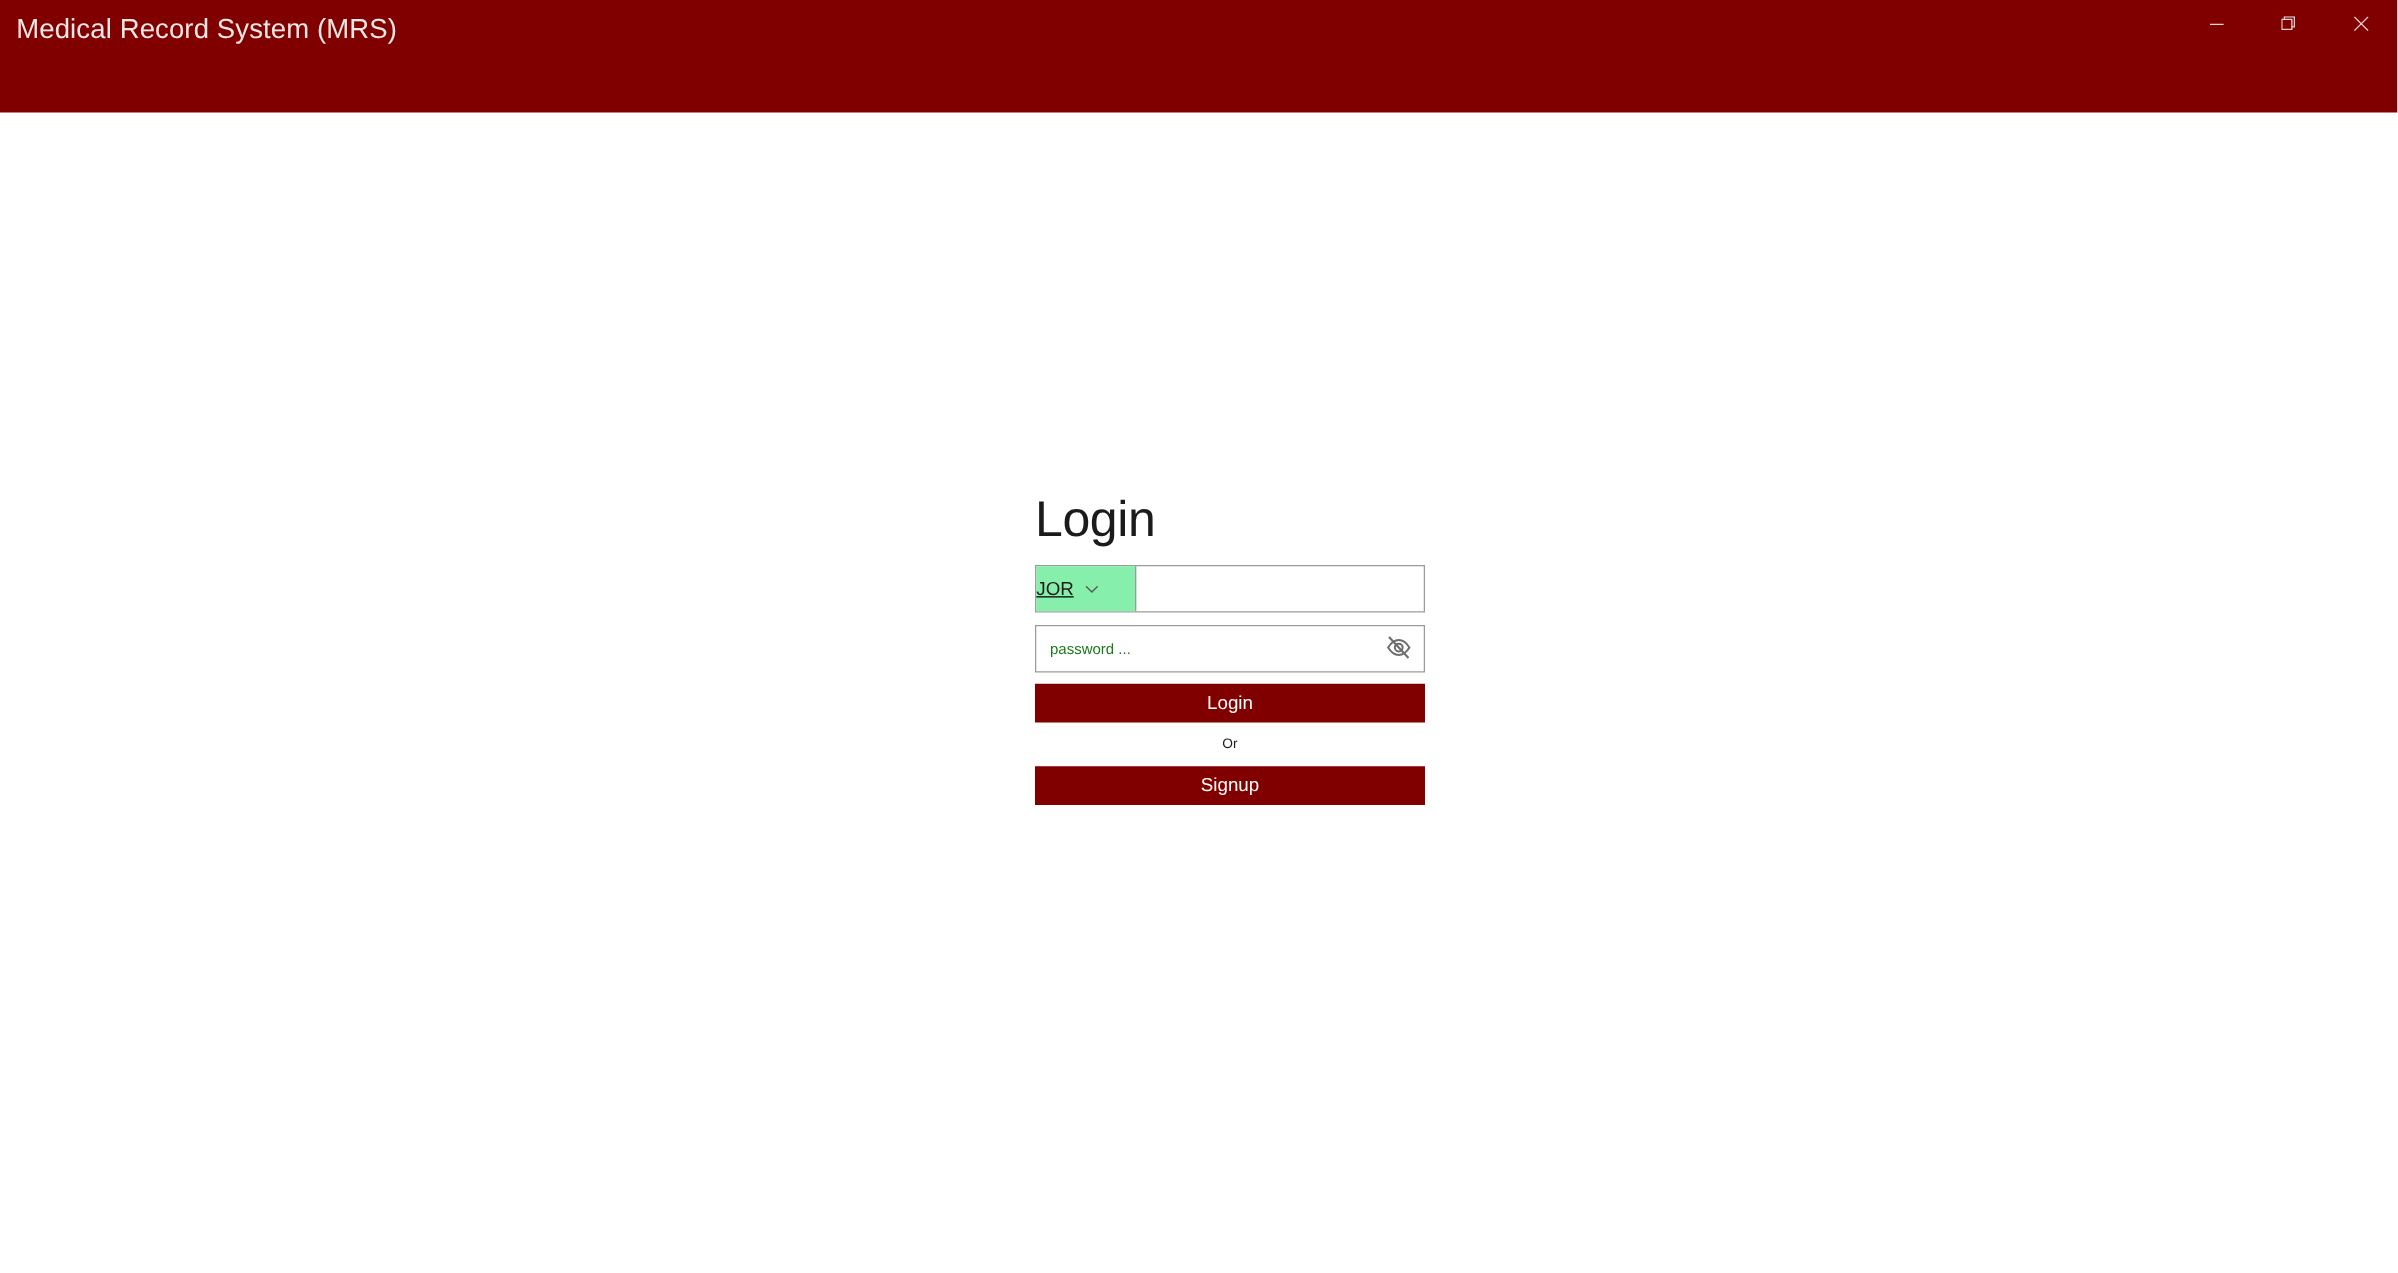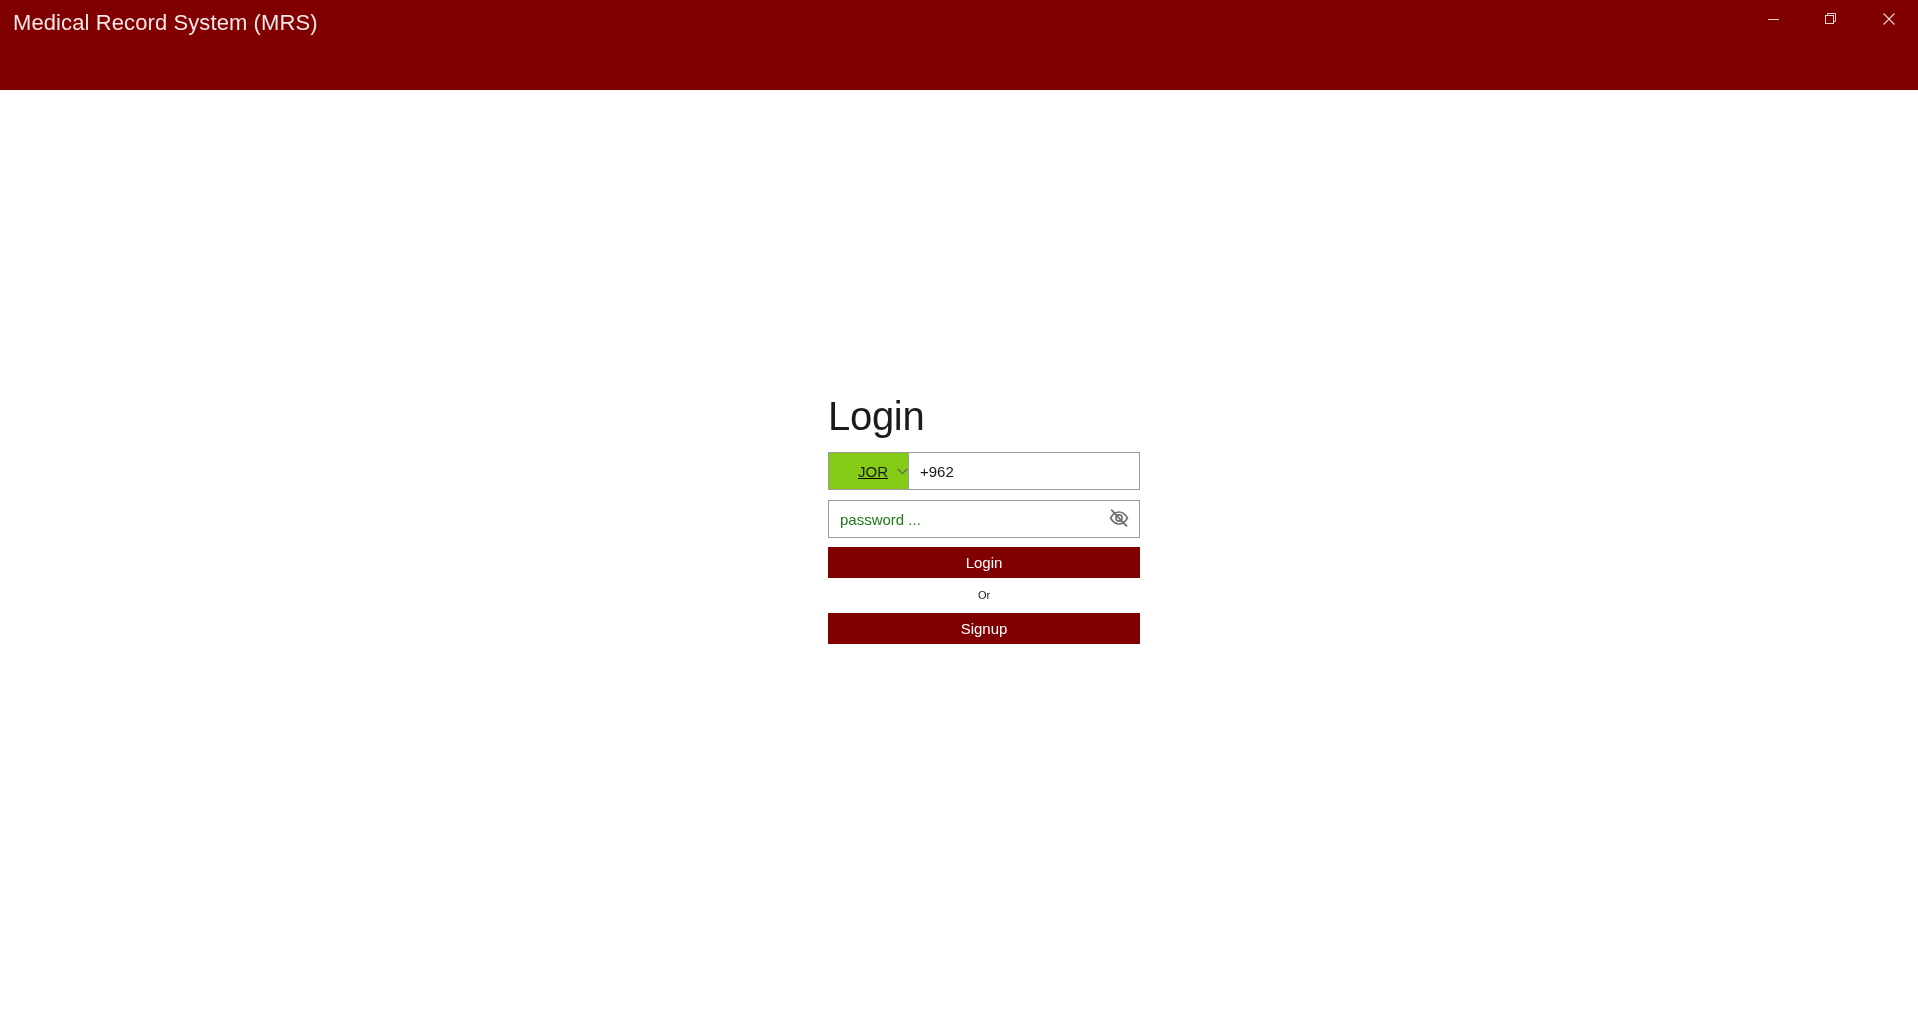--- a/index.html
+++ b/index.html
@@ -81,23 +81,23 @@
     margin-bottom: 10px;
   }
   #country-select {
     width: 80px;
     height: 100%;
     box-sizing: border-box;
     border: none;
     border-right: 1px solid #9b9b9b;
     display: flex;
     align-items: center;
-    justify-content: flex-end;
+    justify-content: flex-start;
     gap: 9px;
-    background: #84cc16;
+    background: #86efac;
     cursor: default;
     text-decoration: underline;
   }
   #country-code-label {
     font-size: 15px;
     color: #1b1b1b;
   }
   #chevron-down-icon {
     display: block;
     line-height: 0;
@@ -126,21 +126,21 @@
     margin-bottom: 9px;
     display: flex;
     align-items: center;
   }
   #password-input {
     flex: 1;
     border: none;
     outline: none;
     background: transparent;
     font-family: "Liberation Sans", sans-serif;
-    font-size: 15px;
+    font-size: 12px;
     color: #1b7a1b;
     padding: 0 38px 0 11px;
     height: 100%;
     box-sizing: border-box;
   }
   #password-input::placeholder {
     color: #1b7a1b;
     opacity: 1;
   }
   #toggle-password-visibility {
@@ -227,21 +227,20 @@
 
   <div id="phone-row">
     <div id="country-select">
       <span id="country-code-label">JOR</span>
       <span id="chevron-down-icon">
         <svg width="11" height="7" viewBox="0 0 11 7">
           <polyline points="0.8,1 5.5,5.6 10.2,1" fill="none" stroke="#5a5a5a" stroke-width="1.1"></polyline>
         </svg>
       </span>
     </div>
-    <input id="phone-input" type="text" value="+962" style="">
   </div>
 
   <div id="password-row">
     <input id="password-input" type="text" placeholder="password ..." style="">
     <button id="toggle-password-visibility">
       <span>
         <svg width="22" height="22" viewBox="0 0 22 22">
           <path d="M2.5 11 C5 6.8 8 5 11 5 C14 5 17 6.8 19.5 11 C17 15.2 14 17 11 17 C8 17 5 15.2 2.5 11 Z" fill="none" stroke="#6e6e6e" stroke-width="1.6"></path>
           <circle cx="11" cy="11" r="3.1" fill="none" stroke="#6e6e6e" stroke-width="1.6"></circle>
           <line x1="3.2" y1="2.6" x2="18.8" y2="19.4" stroke="#6e6e6e" stroke-width="1.7"></line>

